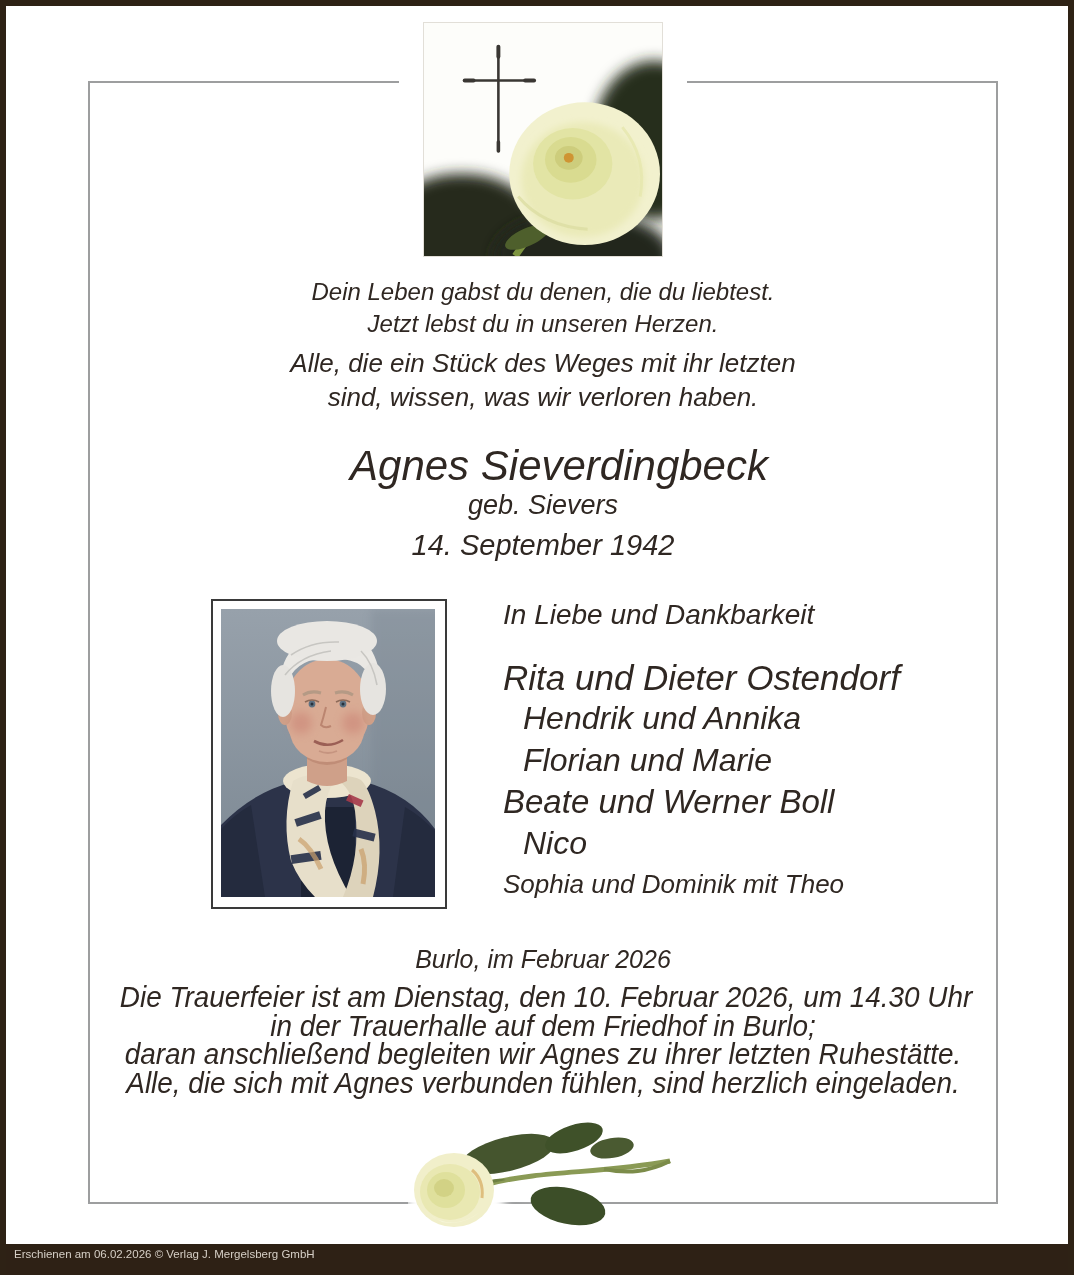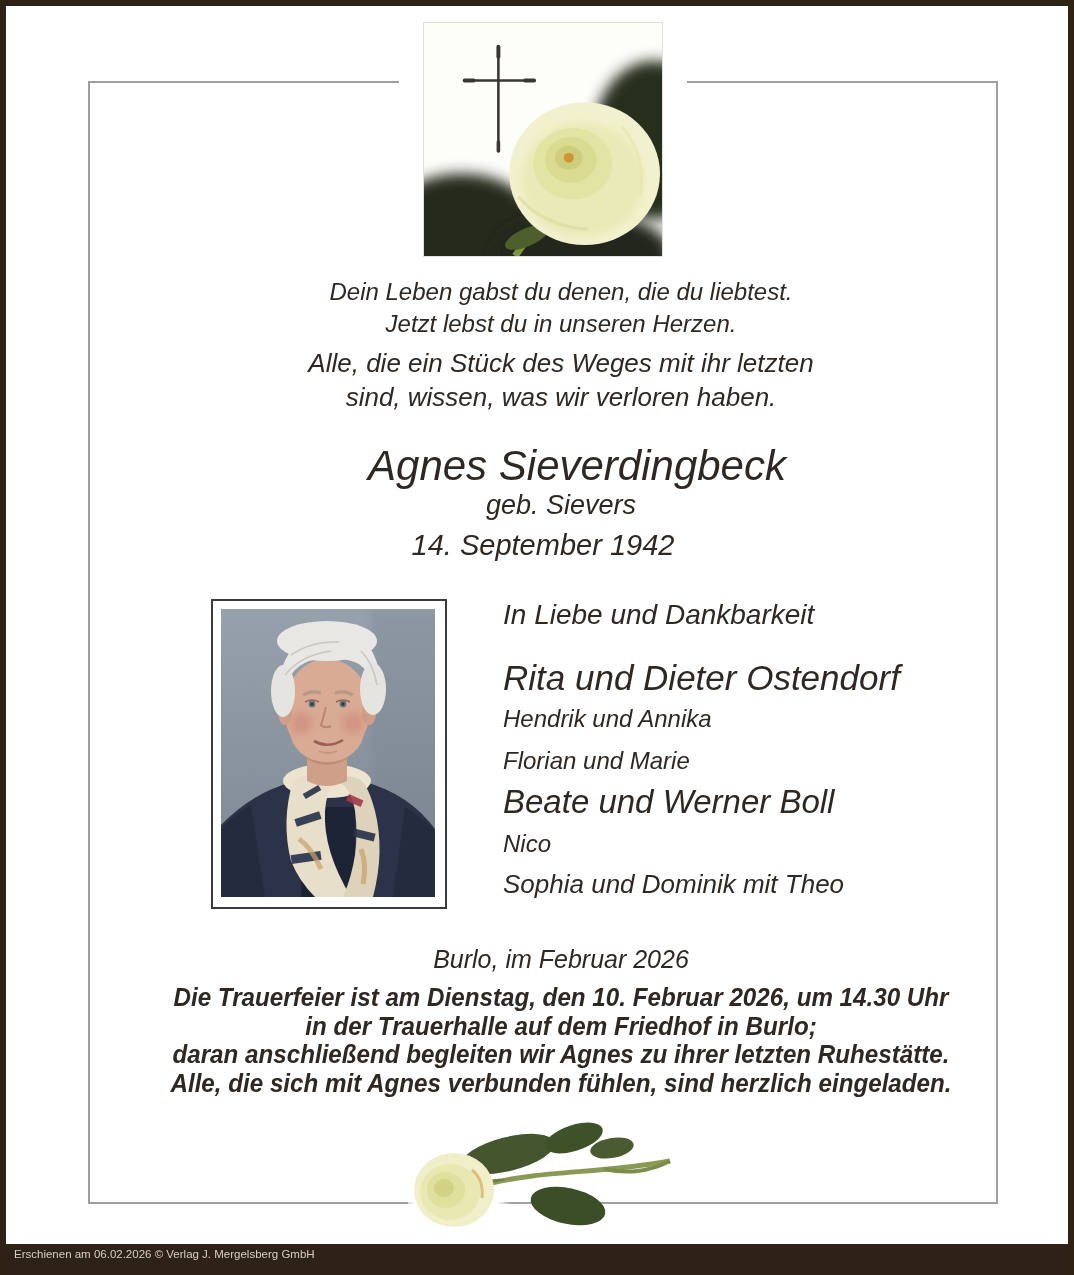--- a/index.html
+++ b/index.html
@@ -5,32 +5,32 @@
   html,body{margin:0;padding:0;background:#ffffff;}
   .canvas{
     position:relative;width:1074px;height:1275px;background:#ffffff;
     box-sizing:border-box;border:6px solid #2e2215;border-bottom:none;
     font-family:"Liberation Sans","DejaVu Sans",sans-serif;color:#2f2722;overflow:hidden;
   }
   .inner-rule{
     position:absolute;left:82px;top:75px;width:910px;height:1123px;
     box-sizing:border-box;border:2px solid #9d9e9f;background:transparent;
   }
-  .center-block{position:absolute;left:100px;width:910px;text-align:center;font-style:italic;}
+  .center-block{position:absolute;left:82px;width:910px;text-align:center;font-style:italic;}
   .epigraph{top:270px;font-size:24px;line-height:32px;}
   .tribute{top:340px;font-size:26px;line-height:34px;}
   .name{top:437px;font-size:42px;line-height:46px;margin-left:16px;}
   .birthname{top:484px;font-size:27px;line-height:30px;}
   .dates{top:522px;font-size:29px;line-height:34px;display:flex;justify-content:center;gap:44px;left:82px;width:910px;position:absolute;font-style:italic;}
   .intro{position:absolute;left:497px;top:593px;font-size:28px;font-style:italic;}
   .mourners{position:absolute;left:497px;top:651px;font-style:italic;}
   .mourners .m{white-space:nowrap;line-height:41.4px;}
-  .sz35{font-size:35px;} .sz33{font-size:33px;} .sz31{font-size:26px;} .sz30{font-size:24px;}
+  .sz35{font-size:35px;} .sz33{font-size:33px;} .sz31{font-size:26px;} .sz30{font-size:32px;margin-left:20px;}
   .placedate{top:938px;font-size:25px;line-height:30px;}
-  .funeral{top:977px;font-size:26px;line-height:28.6px;font-weight:bold;}
+  .funeral{top:977px;font-size:30px;line-height:28.6px;}
   .funeral .fl{display:block;white-space:nowrap;transform:scaleX(0.93);transform-origin:50% 50%;}
   .header-photo-wrap{position:absolute;left:393px;top:16px;width:288px;height:238px;background:#ffffff;display:flex;justify-content:center;align-items:flex-start;z-index:3;}
   .header-photo{width:240px;height:235px;border:1px solid #e2dfd8;box-sizing:border-box;background:#fff;}
   .portrait-frame{position:absolute;left:205px;top:593px;width:236px;height:310px;box-sizing:border-box;border:2px solid #3a3a3a;background:#ffffff;padding:8px;}
   .portrait-frame svg{display:block;}
   .bottom-rose-wrap{position:absolute;left:402px;top:1108px;width:290px;height:130px;z-index:4;}
   .footer-bar{
     position:absolute;left:0;right:0;bottom:0;height:31px;background:#2e2115;
     color:#d6cfc6;font-size:11.5px;line-height:21px;padding-left:8px;font-style:normal;z-index:5;
   }

